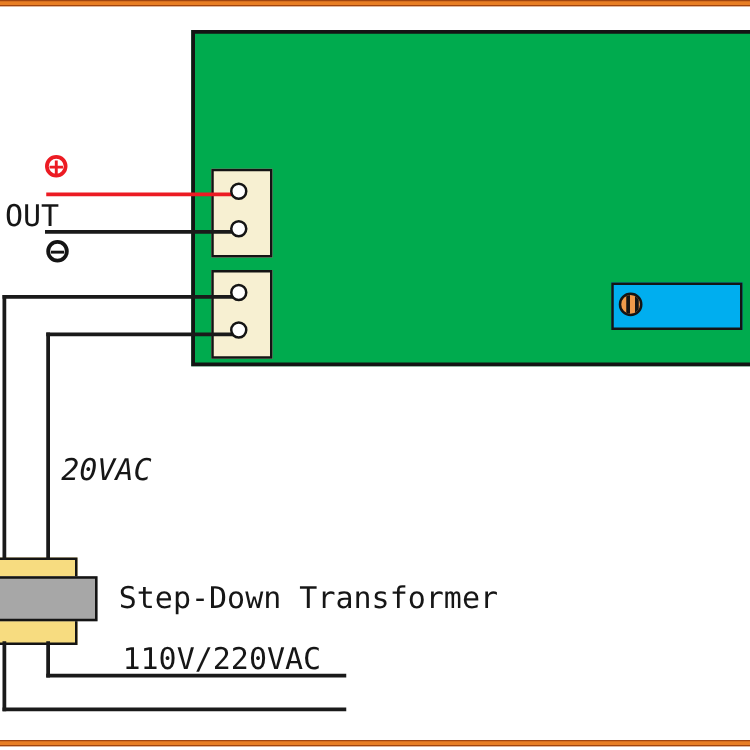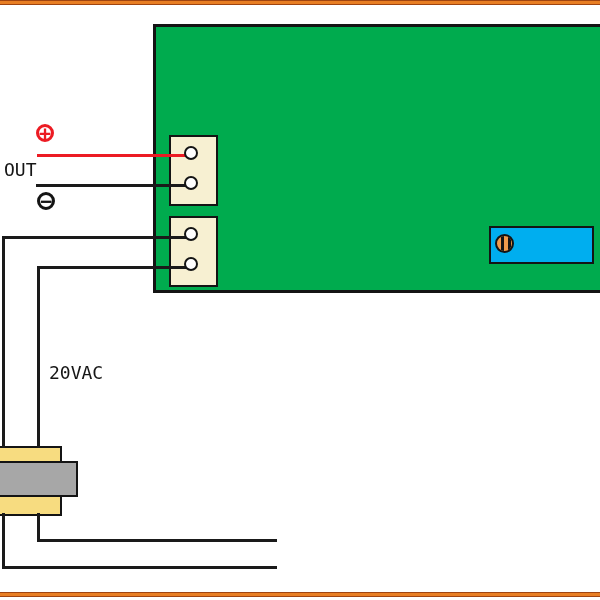--- a/index.html
+++ b/index.html
@@ -61,23 +61,23 @@
   .screw .bar.b1{left:4px;} .screw .bar.b2{left:11px;}
 
   
   .term{width:18px;height:18px;border-radius:50%;display:flex;
     align-items:center;justify-content:center;font-weight:bold;
     font-size:20px;line-height:1;z-index:4;}
   .term.pos{left:36px;top:124px;border:3px solid #EC1B23;color:#EC1B23;}
   .term.neg{left:37px;top:192px;border:3px solid #141414;color:#141414;}
 
   
-  .lbl{font-size:18px;line-height:1;white-space:pre;z-index:7;text-align:center;}
+  .lbl{font-size:24px;line-height:1;white-space:pre;z-index:7;text-align:center;}
   .lbl.out{left:4px;top:161px;}
-  .lbl.sec1{left:49px;top:364px;}
+  .lbl.sec1{left:49px;top:364px;font-style:italic;}
   .lbl.sec2{left:49px;top:395px;}
   .lbl.xfmr{left:95px;top:466px;}
   .lbl.pri{left:98px;top:515px;}
 </style>
 </head>
 <body>
 
 <div id="canvas">
 
   <div class="abs frame top"></div>
@@ -115,14 +115,16 @@
 
   <div class="abs term pos">
     <span>+</span>
   </div>
   <div class="abs term neg">
     <span>−</span>
   </div>
 
   <div class="abs lbl out">OUT</div>
   <div class="abs lbl sec1">20VAC</div>
+  <div class="abs lbl xfmr">Step-Down Transformer</div>
+  <div class="abs lbl pri">110V/220VAC</div>
 
 </div>
 
 </body></html>

